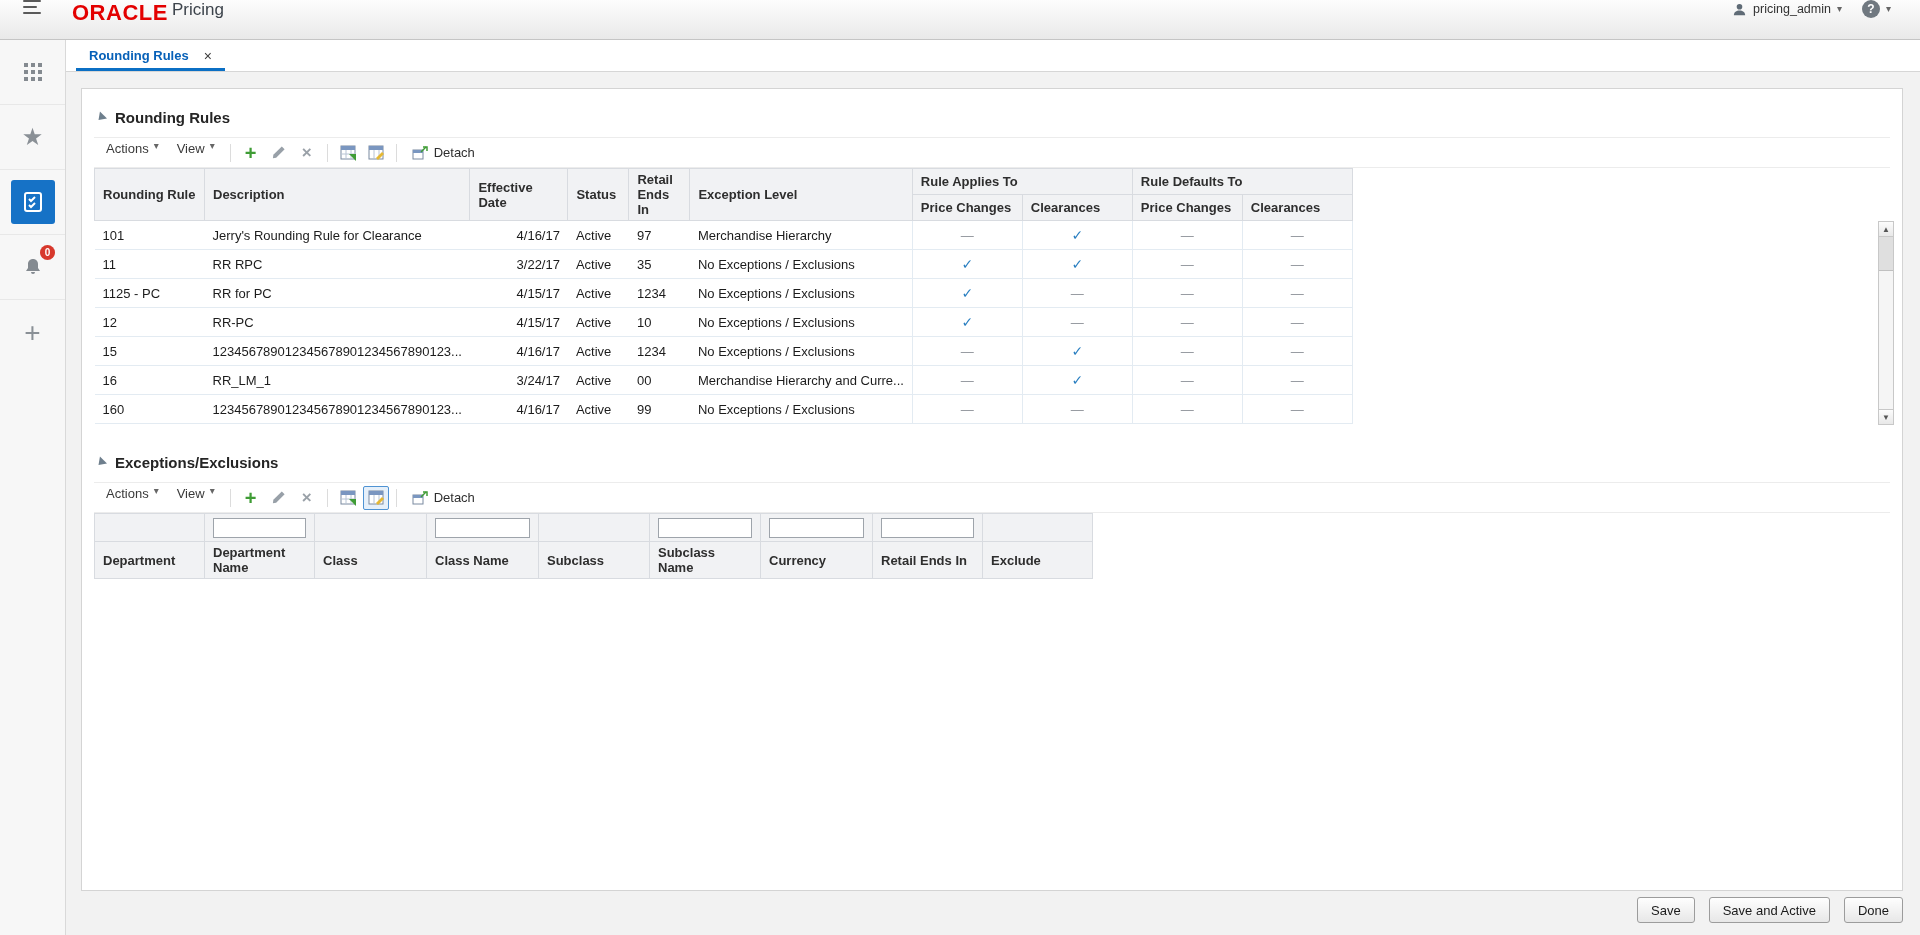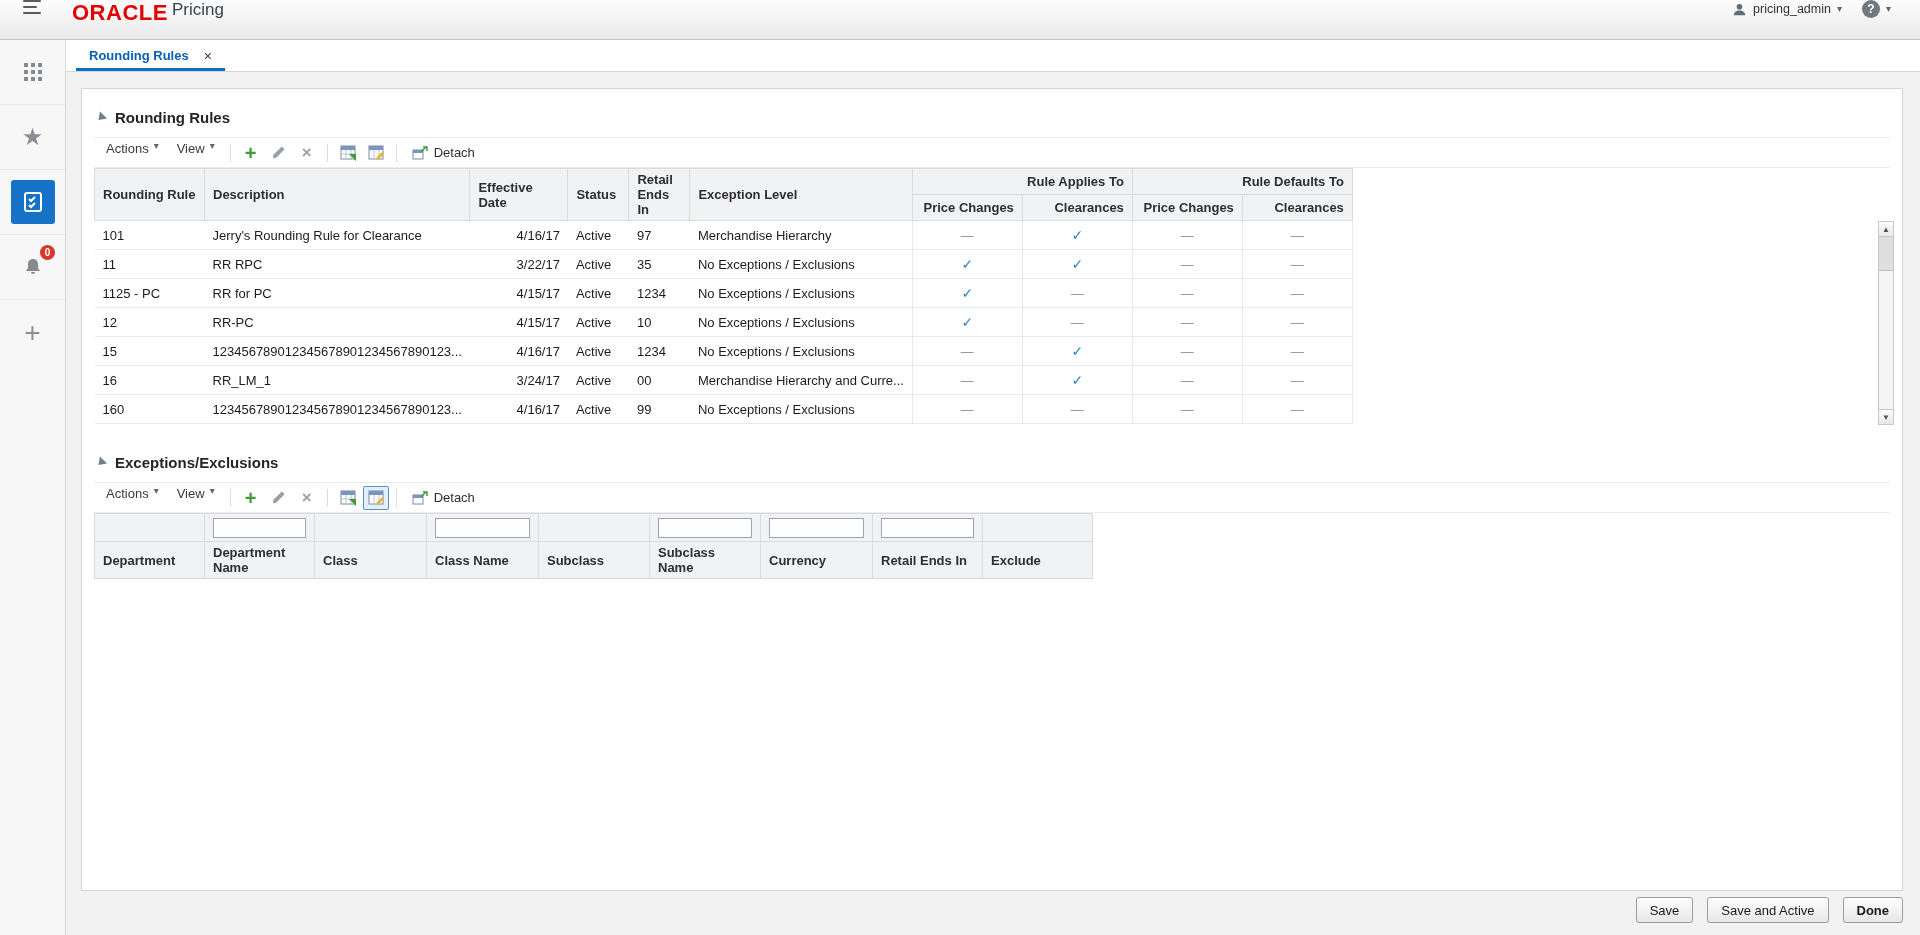--- a/index.html
+++ b/index.html
@@ -47,42 +47,42 @@
 .icon-btn{width:26px;height:24px;display:flex;align-items:center;justify-content:center;cursor:pointer;border:1px solid transparent;border-radius:2px}
 .icon-btn.active{border:1px solid #4f93d3;background:#e6f0fa}
 .add-glyph{color:#3f9c35;font-size:20px;font-weight:700;line-height:18px}
 .del-glyph{color:#9aa1a8;font-size:17px;font-weight:700;line-height:1}
 .detach-btn{display:flex;align-items:center;gap:6px;padding:0 8px;height:24px;cursor:pointer}
 .detach-label{font-size:13px;font-weight:400;color:#2e2e2e}
 
 
 table.grid{border-collapse:collapse;table-layout:fixed}
 .grid th{background:#f1f2f4;border:1px solid #d8dbe0;font-size:13px;font-weight:700;color:#2e2e2e;padding:3px 8px;text-align:left;vertical-align:middle}
-.grid th.grp,.grid th.sub{text-align:right}
+.grid th.grp,.grid th.sub{text-align:left}
 .grid1 thead tr th{height:26px}
 .grid td{font-size:13px;color:#1c1c1c;padding:0 8px;height:29px;border-bottom:1px solid #e3ebf2;white-space:nowrap;overflow:hidden}
 .grid td.num{text-align:right}
 .grid td.flag{text-align:center;border-left:1px solid #e3ebf2}
 .grid td.flag:last-child{border-right:1px solid #e3ebf2}
 .flag.check{color:#2a7fc1;font-size:14px}
 .flag.dash{color:#8b9096;font-size:13px}
 .grid2 thead tr.filter th{height:28px;padding:3px 0}
 .filter-input{display:block;width:calc(100% - 16px);margin:0 8px;height:20px;border:1px solid #9ea4ab;background:#fff;font-size:12px;padding:0 4px;font-family:inherit}
 .grid2 thead tr.cols th{height:36px}
 
 
 .vscroll{position:absolute;top:132px;right:8px;width:16px;height:204px;background:#f5f5f5;border:1px solid #c8c8c8}
 .vscroll .sbtn{height:15px;display:flex;align-items:center;justify-content:center;font-size:8px;color:#555;background:linear-gradient(#fcfcfc,#e8e8e8);border-bottom:1px solid #c8c8c8;cursor:pointer}
 .vscroll .sbtn.down{position:absolute;bottom:0;left:0;right:0;border-top:1px solid #c8c8c8;border-bottom:none}
 .vscroll .thumb{height:34px;background:#dfdfdf;border-bottom:1px solid #c0c0c0;cursor:pointer}
 
 
 .footer-actions{position:absolute;right:17px;top:825px;display:flex;gap:14px}
 .btn{height:26px;padding:0 13px;background:linear-gradient(#fefefe,#e7e7e7);border:1px solid #9c9c9c;border-radius:3px;font-size:13px;color:#1a1a1a;font-family:inherit;cursor:pointer}
-.btn.primary{font-weight:700}
+.btn.primary{font-weight:400}
 </style>
 </head>
 <body>
 
 <header class="topbar">
   <span class="drawer-btn">
     <svg width="18" height="14" viewBox="0 0 18 14">
       <rect y="0" width="18" height="2" rx="1" fill="#5a5a5a"></rect>
       <rect y="6" width="14" height="2" rx="1" fill="#5a5a5a"></rect>
       <rect y="12" width="18" height="2" rx="1" fill="#5a5a5a"></rect>

